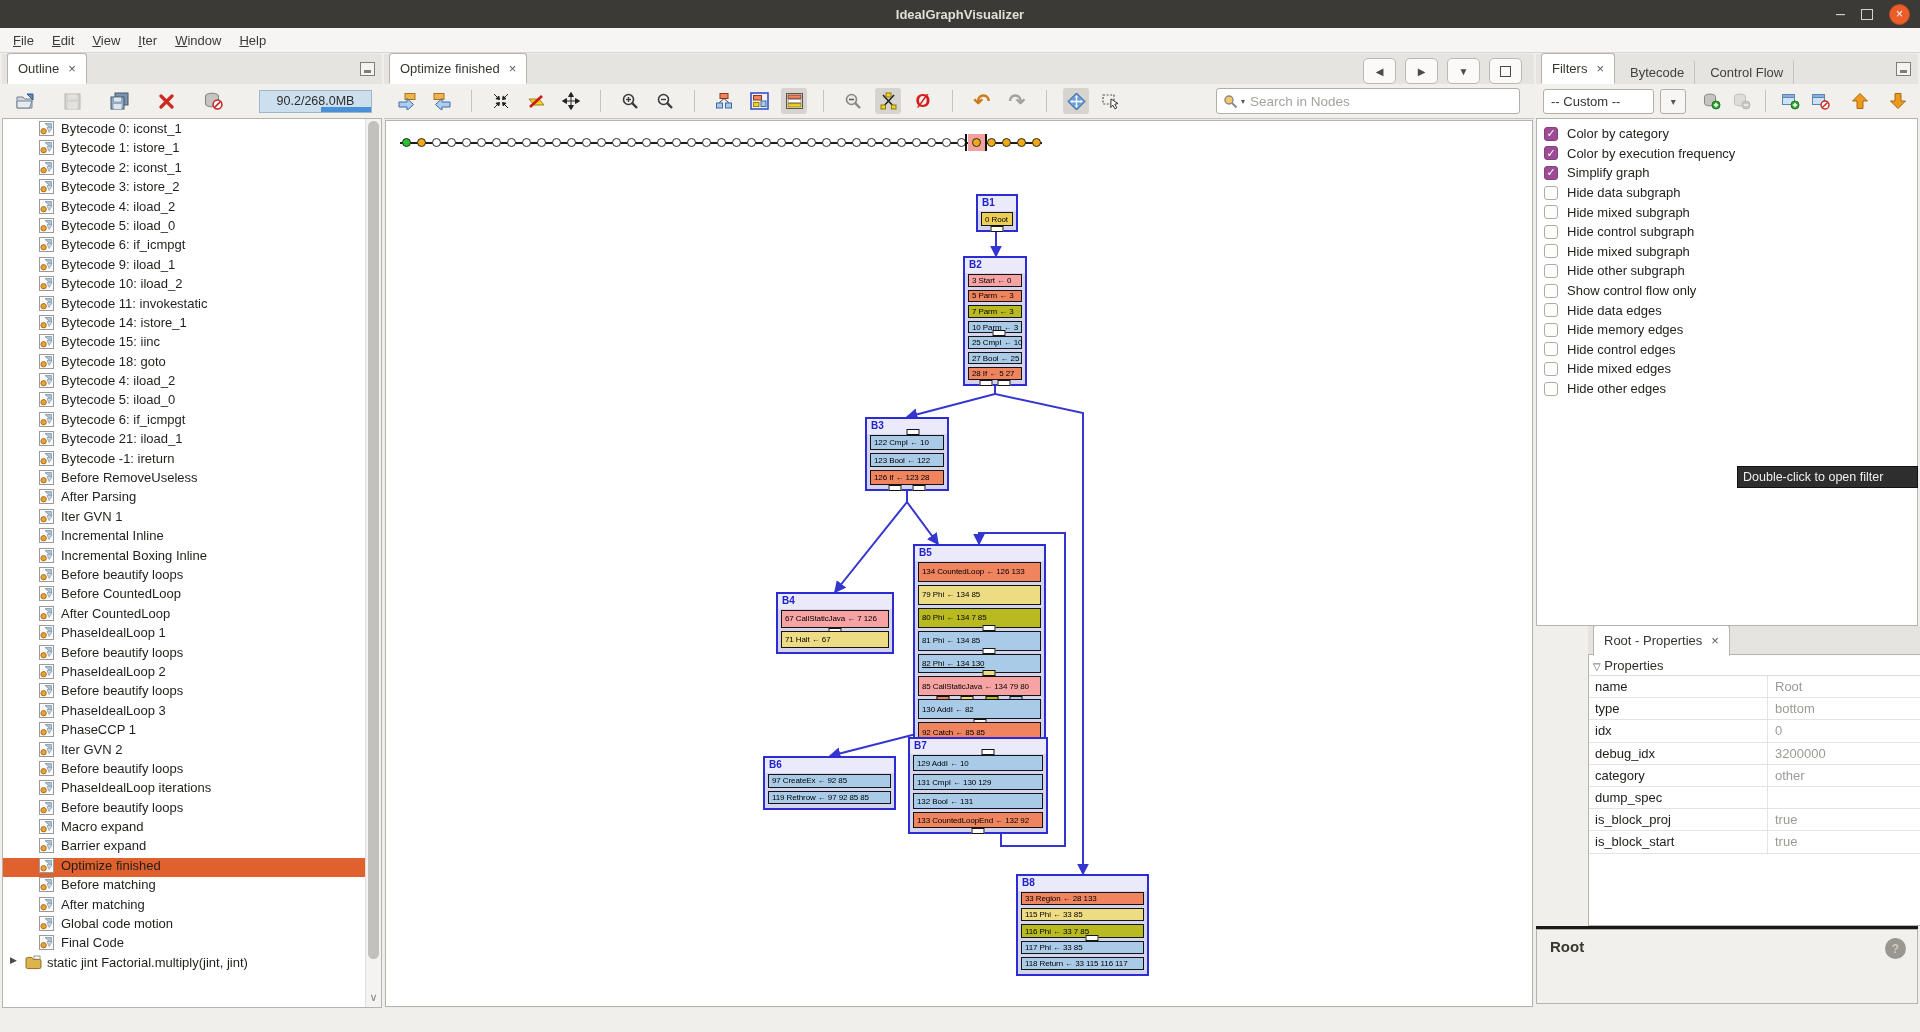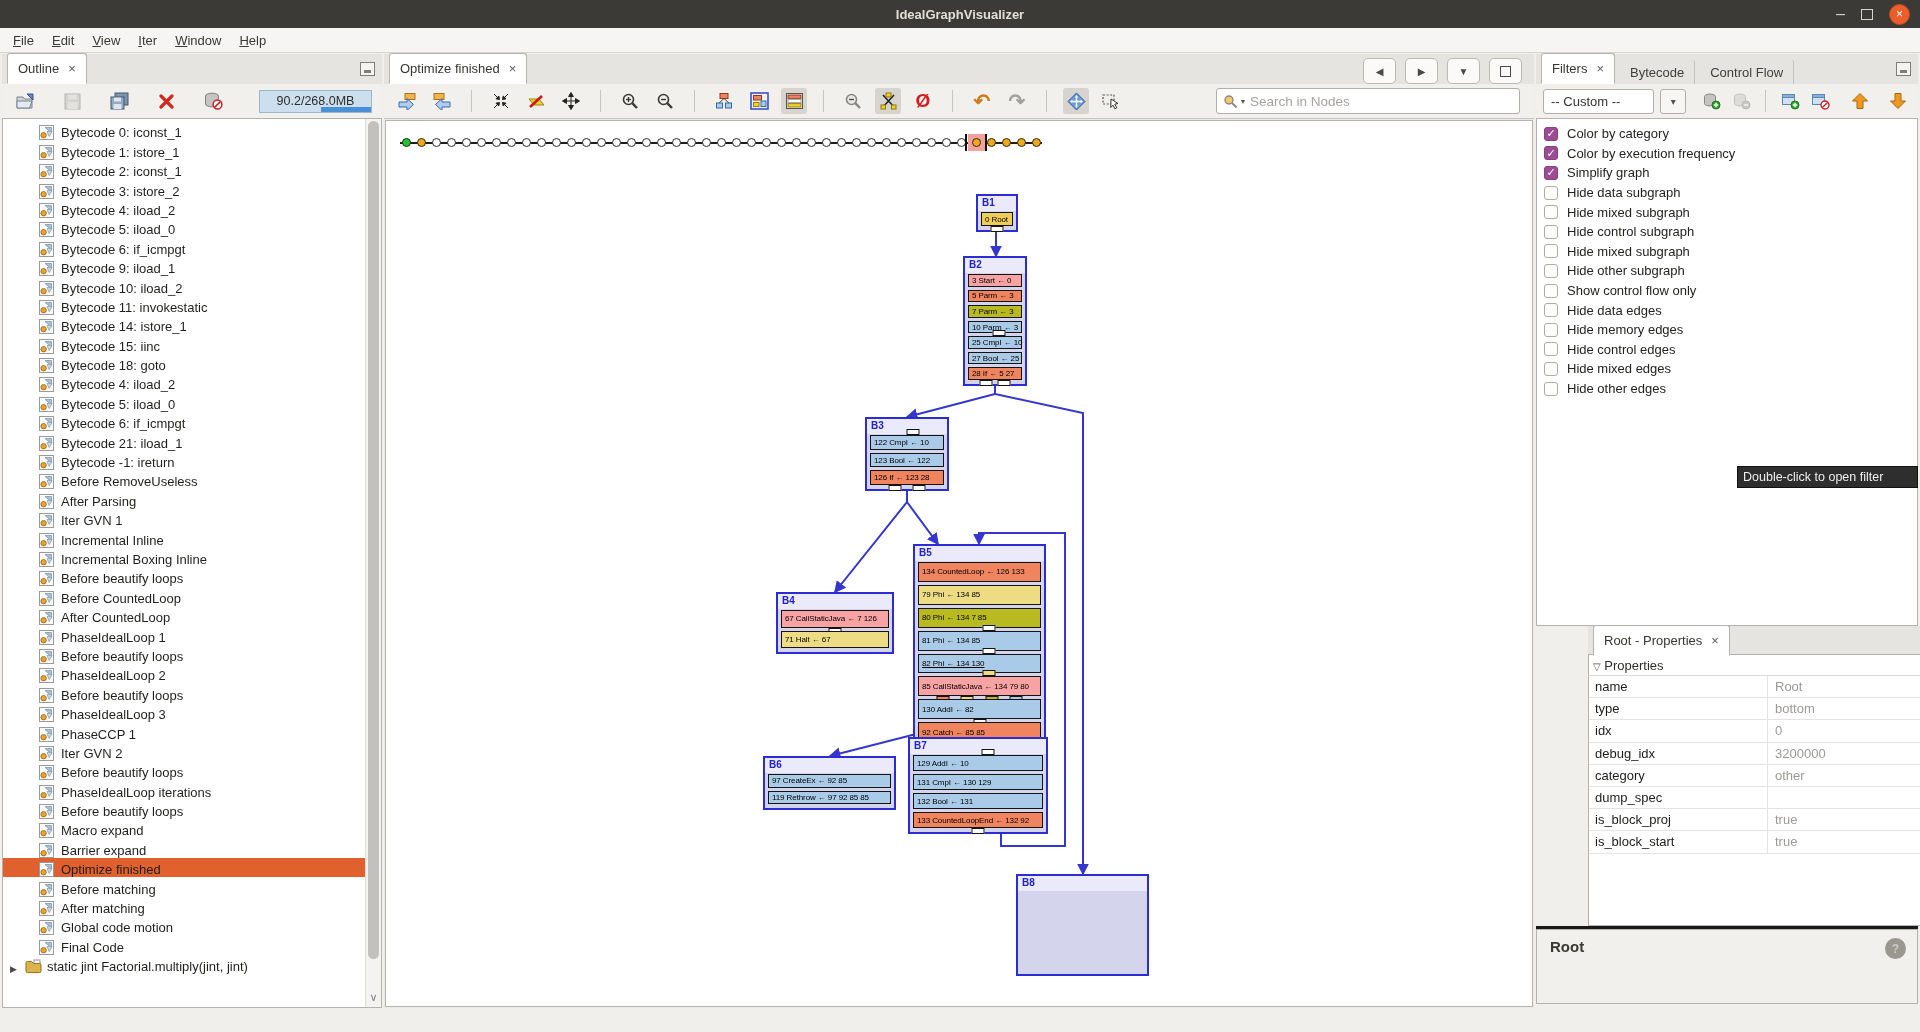--- a/index.html
+++ b/index.html
@@ -26,21 +26,21 @@
   .toolbar{position:absolute;left:0;top:30px;right:0;height:34px;display:flex;align-items:center;padding:0 10px;background:#f1f0ed}
   .sep{width:1px;height:22px;background:#c7c4bf;margin:0 7px;flex:none}
   .tbtn{width:26px;height:26px;display:flex;align-items:center;justify-content:center;border-radius:3px;flex:none}
   .tbtn.toggled{background:#d7d4d0}
   .glyph{font-size:17px;font-weight:bold}
   
   #outline-panel{left:2px;top:54px;width:380px;height:954px}
   .mem{width:132px;height:21px;background:#cbdfef;border:1px solid #9db6ca;font-size:12.5px;color:#2e2d29;display:flex;align-items:center;justify-content:center;position:relative;margin-left:12px}
   .mem .bar{position:absolute;right:0;bottom:0;height:5px;width:45%;background:#4a90d9}
   .tree{position:absolute;left:0;top:64px;right:0;bottom:0;background:#fff;border:1px solid #b6b3ae;overflow:hidden;padding-top:2px}
-  .tree-row{height:19.4px;display:flex;align-items:flex-end;padding-left:36px;font-size:13px;color:#201f1b;gap:7px;white-space:nowrap}
+  .tree-row{height:19.4px;display:flex;align-items:flex-start;padding-left:36px;font-size:13px;color:#201f1b;gap:7px;white-space:nowrap}
   .tree-row.selected{background:#e0612e}
   .tree-row svg{flex:none}
   .method-row{padding-left:4px;gap:5px}
   .twisty{color:#4a4945;font-size:9px;width:13px;text-align:center}
   .vscroll{position:absolute;right:1px;top:65px;width:15px;bottom:1px;background:#f4f3f2;border-left:1px solid #e0deda}
   .vscroll .thumb{position:absolute;left:2px;right:2px;top:2px;height:838px;background:#c3c1be;border-radius:7px}
   .vscroll .sarrow{position:absolute;bottom:3px;left:0;right:0;text-align:center;color:#85837f;font-size:11px}
   
   #editor-panel{left:384px;top:54px;width:1150px;height:954px}
   .nav-btns{position:absolute;right:12px;top:4px;display:flex;gap:9px}
@@ -914,20 +914,38 @@
                 <span>132 Bool ← 131</span>
               </div>
               <div class="node-row" style="background: rgb(240, 132, 95);">
                 <span>133 CountedLoopEnd ← 132 92</span>
                 <div class="port bottom" style="left: 50%;"></div>
               </div>
             </div>
           </div>
           <div class="block" style="left: 630px; top: 753px; width: 133px; height: 102px;">
             <div class="bh">B8</div>
+            <div class="rows">
+              <div class="node-row" style="background: rgb(240, 132, 95);">
+                <span>33 Region ← 28 133</span>
+              </div>
+              <div class="node-row" style="background: rgb(238, 220, 133);">
+                <span>115 Phi ← 33 85</span>
+              </div>
+              <div class="node-row" style="background: rgb(185, 186, 32);">
+                <span>116 Phi ← 33 7 85</span>
+              </div>
+              <div class="node-row" style="background: rgb(169, 203, 232);">
+                <span>117 Phi ← 33 85</span>
+                <div class="port top" style="left: 58%;"></div>
+              </div>
+              <div class="node-row" style="background: rgb(169, 203, 232);">
+                <span>118 Return ← 33 115 116 117</span>
+              </div>
+            </div>
           </div>
         </div>
     </div>
   </div>
 
   <div class="panel" id="filters-panel">
     <div class="tabrow">
       <div class="tab">
         <span>Filters</span>
         <span class="close">×</span>

